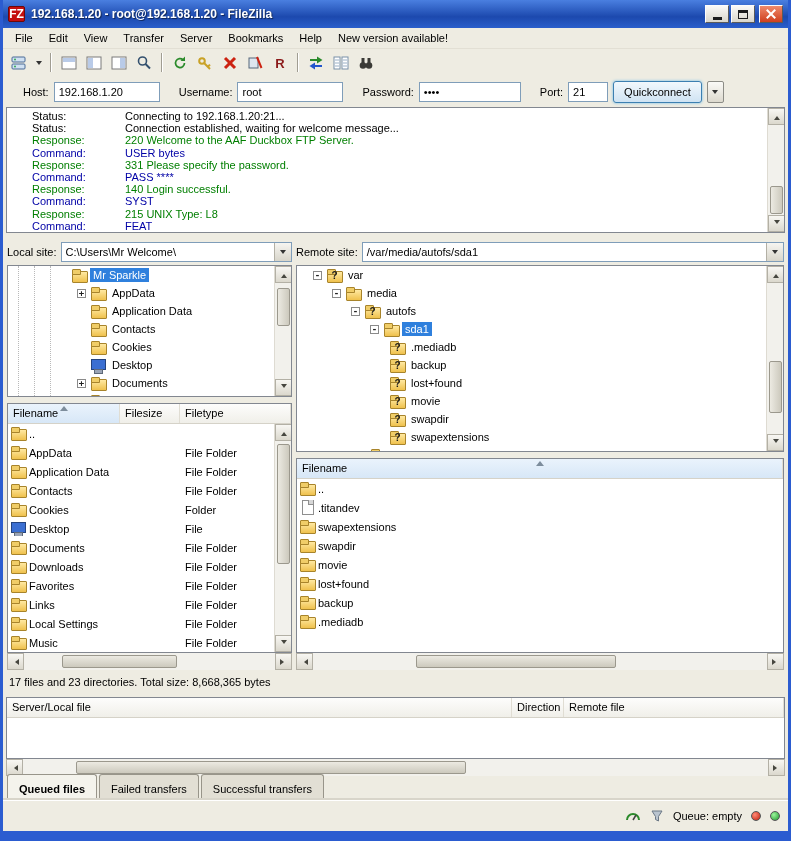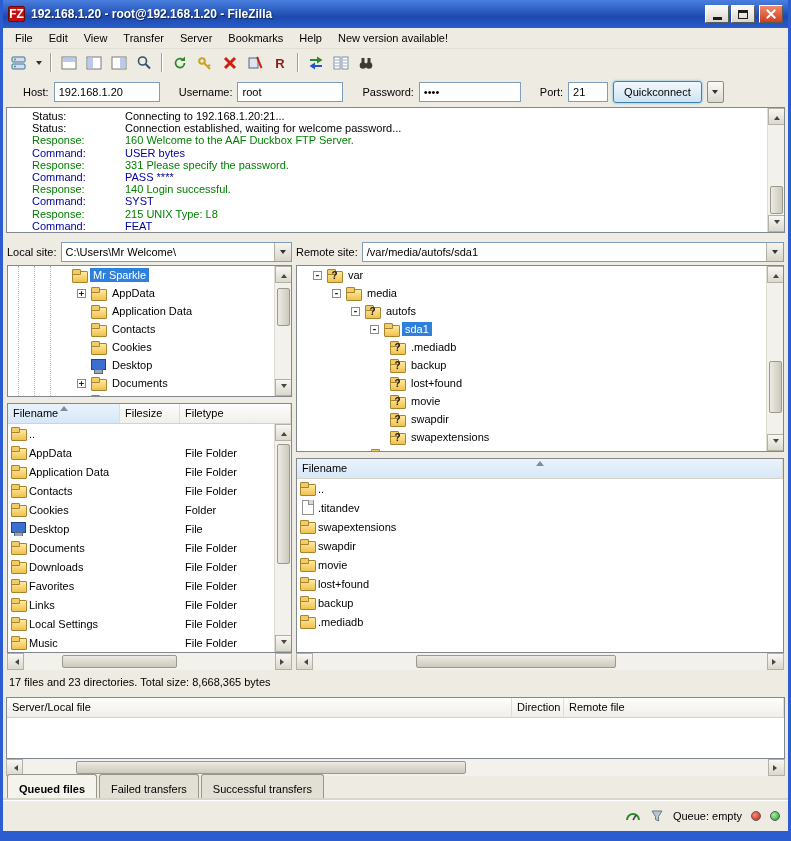--- a/index.html
+++ b/index.html
@@ -267,25 +267,25 @@
       </div>
   </div>
 
   <div class="logpanel">
     <div class="lr k-status">
         <span class="lbl">Status:</span>
         <span>Connecting to 192.168.1.20:21...</span>
       </div>
     <div class="lr k-status">
         <span class="lbl">Status:</span>
-        <span>Connection established, waiting for welcome password...</span>
+        <span>Connection established, waiting for welcome message...</span>
       </div>
     <div class="lr k-response">
         <span class="lbl">Response:</span>
-        <span>160 Welcome to the AAF Duckbox FTP Server.</span>
+        <span>220 Welcome to the AAF Duckbox FTP Server.</span>
       </div>
     <div class="lr k-command">
         <span class="lbl">Command:</span>
         <span>USER bytes</span>
       </div>
     <div class="lr k-response">
         <span class="lbl">Response:</span>
         <span>331 Please specify the password.</span>
       </div>
     <div class="lr k-command">

